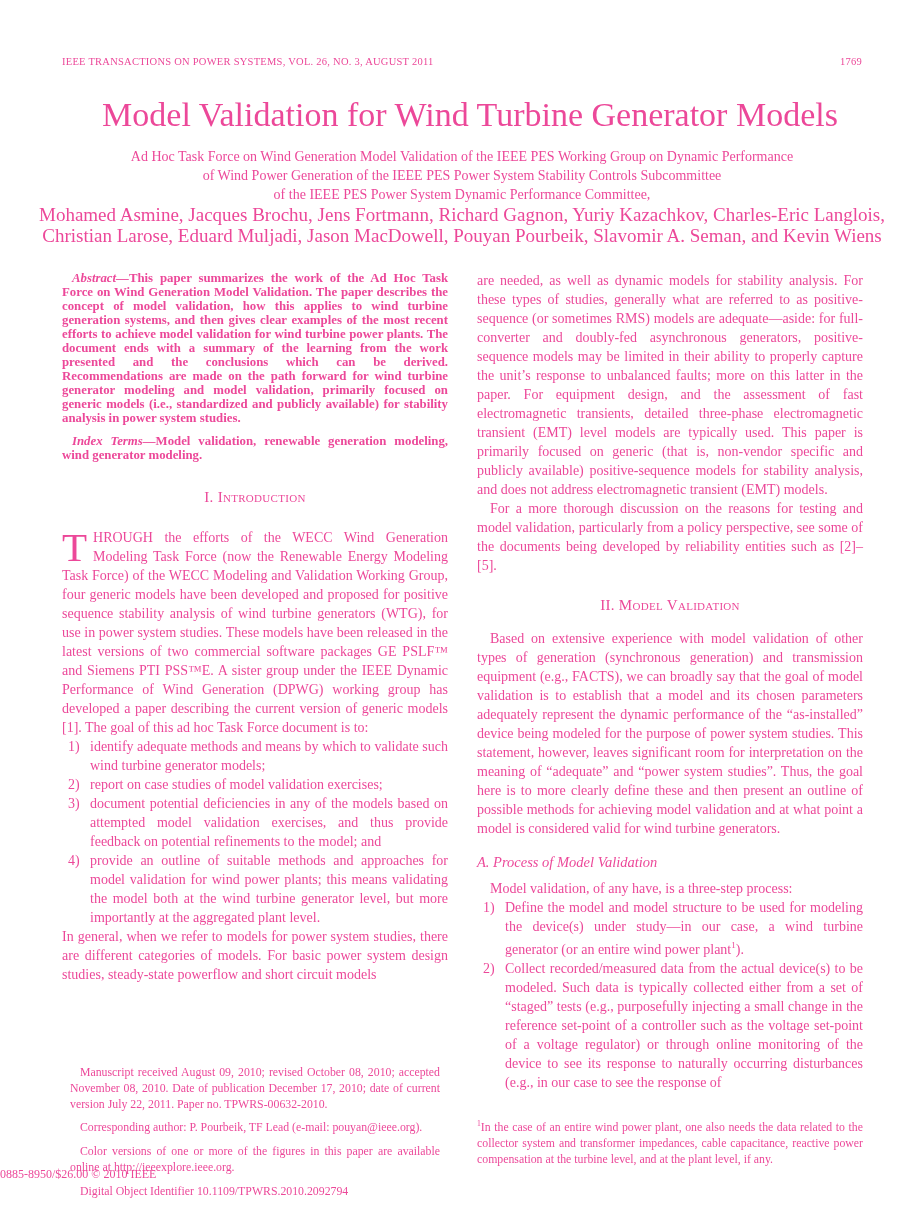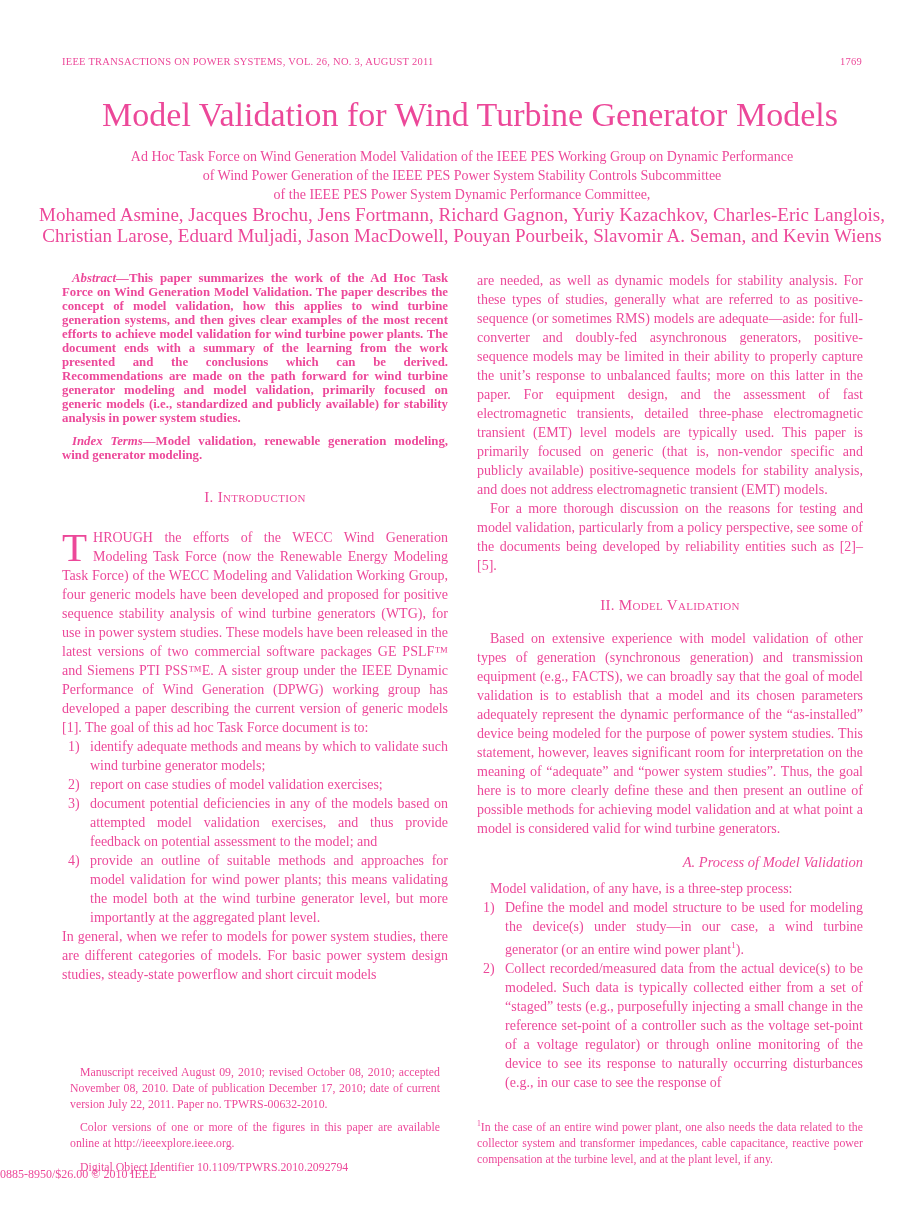--- a/index.html
+++ b/index.html
@@ -41,21 +41,21 @@
   .index-terms { margin-top: 9px !important; }
   .lead-in { font-style: italic; }
   .sec-heading {
     text-align: center; font-weight: normal; font-size: 15px;
     font-variant: small-caps; letter-spacing: 0.3px;
     margin: 26px 0 21px 0;
   }
   .col-right .sec-heading { margin: 21px 0 14px 0; }
   .subsec-heading {
     font-style: italic; font-weight: normal; font-size: 14.5px;
-    text-align: right; margin: 15px 0 7px 0;
+    text-align: left; margin: 15px 0 7px 0;
   }
   .dropcap {
     float: left; font-size: 41px; line-height: 32px;
     margin: 3px 6px 0 0;
   }
   .indent { text-indent: 13px; }
   .li { position: relative; padding-left: 28px; }
   .li .num { position: absolute; left: 6px; }
   sup { font-size: 0.65em; }
   .footnotes-left {
@@ -95,21 +95,21 @@
   <div class="col col-left">
     <p class="abstract"><span class="lead-in">Abstract—</span><span>This paper summarizes the work of the Ad Hoc Task Force on Wind Generation Model Validation. The paper describes the concept of model validation, how this applies to wind turbine generation systems, and then gives clear examples of the most recent efforts to achieve model validation for wind turbine power plants. The document ends with a summary of the learning from the work presented and the conclusions which can be derived. Recommendations are made on the path forward for wind turbine generator modeling and model validation, primarily focused on generic models (i.e., standardized and publicly available) for stability analysis in power system studies.</span></p>
     <p class="index-terms"><span class="lead-in">Index Terms—</span><span>Model validation, renewable generation modeling, wind generator modeling.</span></p>
 
     <h2 class="sec-heading">I. Introduction</h2>
 
     <p><span class="dropcap">T</span><span>HROUGH the efforts of the WECC Wind Generation Modeling Task Force (now the Renewable Energy Modeling Task Force) of the WECC Modeling and Validation Working Group, four generic models have been developed and proposed for positive sequence stability analysis of wind turbine generators (WTG), for use in power system studies. These models have been released in the latest versions of two commercial software packages GE PSLF™ and Siemens PTI PSS™E. A sister group under the IEEE Dynamic Performance of Wind Generation (DPWG) working group has developed a paper describing the current version of generic models [1]. The goal of this ad hoc Task Force document is to:</span></p>
 
     <div class="li"><span class="num">1)</span><span>identify adequate methods and means by which to validate such wind turbine generator models;</span></div>
     <div class="li"><span class="num">2)</span><span>report on case studies of model validation exercises;</span></div>
-    <div class="li"><span class="num">3)</span><span>document potential deficiencies in any of the models based on attempted model validation exercises, and thus provide feedback on potential assessment to the model; and</span></div>
+    <div class="li"><span class="num">3)</span><span>document potential deficiencies in any of the models based on attempted model validation exercises, and thus provide feedback on potential refinements to the model; and</span></div>
     <div class="li"><span class="num">4)</span><span>provide an outline of suitable methods and approaches for model validation for wind power plants; this means validating the model both at the wind turbine generator level, but more importantly at the aggregated plant level.</span></div>
 
     <p>In general, when we refer to models for power system studies, there are different categories of models. For basic power system design studies, steady-state powerflow and short circuit models</p>
   </div>
 
   <div class="col col-right">
     <p>are needed, as well as dynamic models for stability analysis. For these types of studies, generally what are referred to as positive-sequence (or sometimes RMS) models are adequate—aside: for full-converter and doubly-fed asynchronous generators, positive-sequence models may be limited in their ability to properly capture the unit’s response to unbalanced faults; more on this latter in the paper. For equipment design, and the assessment of fast electromagnetic transients, detailed three-phase electromagnetic transient (EMT) level models are typically used. This paper is primarily focused on generic (that is, non-vendor specific and publicly available) positive-sequence models for stability analysis, and does not address electromagnetic transient (EMT) models.</p>
     <p class="indent">For a more thorough discussion on the reasons for testing and model validation, particularly from a policy perspective, see some of the documents being developed by reliability entities such as [2]–[5].</p>
 
     <h2 class="sec-heading">II. Model Validation</h2>
@@ -119,20 +119,21 @@
     <h3 class="subsec-heading">A. Process of Model Validation</h3>
 
     <p class="indent">Model validation, of any have, is a three-step process:</p>
 
     <div class="li"><span class="num">1)</span><span>Define the model and model structure to be used for modeling the device(s) under study—in our case, a wind turbine generator (or an entire wind power plant</span><sup>1</sup><span>).</span></div>
     <div class="li"><span class="num">2)</span><span>Collect recorded/measured data from the actual device(s) to be modeled. Such data is typically collected either from a set of “staged” tests (e.g., purposefully injecting a small change in the reference set-point of a controller such as the voltage set-point of a voltage regulator) or through online monitoring of the device to see its response to naturally occurring disturbances (e.g., in our case to see the response of</span></div>
   </div>
 
   <div class="footnotes-left">
     <p>Manuscript received August 09, 2010; revised October 08, 2010; accepted November 08, 2010. Date of publication December 17, 2010; date of current version July 22, 2011. Paper no. TPWRS-00632-2010.</p>
+    <p>Corresponding author: P. Pourbeik, TF Lead (e-mail: pouyan@ieee.org).</p>
     <p>Color versions of one or more of the figures in this paper are available online at http://ieeexplore.ieee.org.</p>
     <p>Digital Object Identifier 10.1109/TPWRS.2010.2092794</p>
   </div>
 
   <div class="footnote-right"><sup>1</sup><span>In the case of an entire wind power plant, one also needs the data related to the collector system and transformer impedances, cable capacitance, reactive power compensation at the turbine level, and at the plant level, if any.</span></div>
 
   <div class="page-footer">0885-8950/$26.00 © 2010 IEEE</div>
 
 </div>
 

